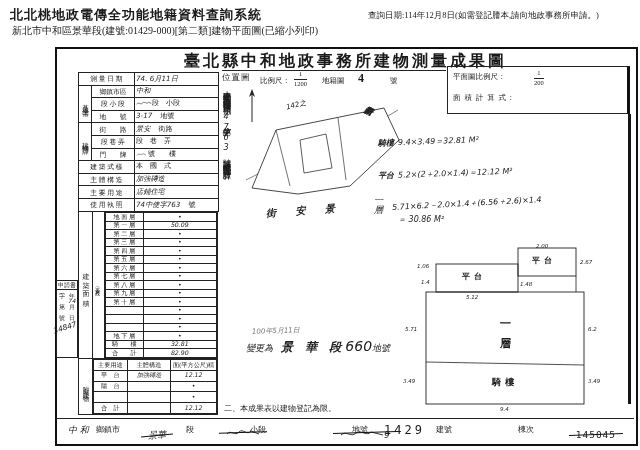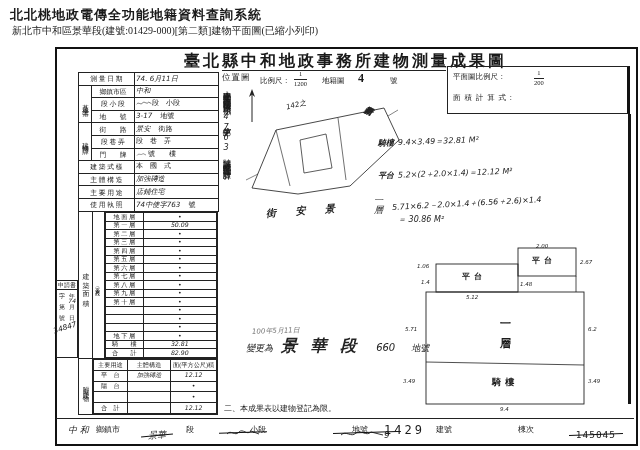--- a/index.html
+++ b/index.html
@@ -86,22 +86,22 @@
   .dim{position:absolute;font-size:5.5px;color:#222;}
   
   .sketch{left:238px;top:96px;width:168px;height:120px;}
   .sk-lot{left:286px;top:100px;transform:rotate(-14deg);font-size:7px;}
   .sk-street-r{left:368px;top:100px;writing-mode:vertical-rl;text-orientation:upright;transform:rotate(24deg);font-size:8.5px;font-weight:bold;}
   .sk-street-b{left:266px;top:204px;font-size:10px;letter-spacing:8px;transform:rotate(-4deg);font-weight:bold;}
   
   .chg-stamp{left:252px;top:326px;font-size:7px;color:#777;transform:rotate(-2deg);}
   .chg-line{left:246px;top:336px;white-space:nowrap;}
   .chg-line .p1{font-size:9px;margin-right:8px;}
-  .chg-line .p2{font-size:16px;font-weight:bold;letter-spacing:4px;}
-  .chg-line .p3{font-size:10px;margin:0 16px;}
+  .chg-line .p2{font-size:12px;font-weight:bold;letter-spacing:4px;}
+  .chg-line .p3{font-size:14px;margin:0 0;}
   .chg-line .p4{font-size:9px;}
   
   .note1{left:224px;top:390px;font-size:8px;white-space:nowrap;}
   .note2{left:224px;top:403px;font-size:8px;}
   .nblank{font-size:9px;margin:0 6px;}
   
   .f-hline{left:56px;top:418px;width:578px;}
   .foot{top:424px;white-space:nowrap;}
   .ft-hw{font-size:9px;}
   .ft-pr{font-size:8px;}
@@ -110,20 +110,21 @@
   .lotno{font-size:12px;letter-spacing:3px;}
   .bstruck{font-size:9.5px;letter-spacing:1px;}
 </style>
 </head>
 <body>
 
 <div id="page">
 
   
   <div class="abs sys-title">北北桃地政電傳全功能地籍資料查詢系統</div>
+  <div class="abs sys-date">查詢日期:114年12月8日(如需登記謄本,請向地政事務所申請。)</div>
   <div class="abs sys-sub">新北市中和區景華段(建號:01429-000)[第二類]建物平面圖(已縮小列印)</div>
 
   
   <div class="abs doc-frame"></div>
   <div class="abs doc-title">臺北縣中和地政事務所建物測量成果圖</div>
   <div class="abs hline" style="left:222px;top:70px;width:224px;"></div>
 
   
   <table class="abs info">
     <colgroup>

